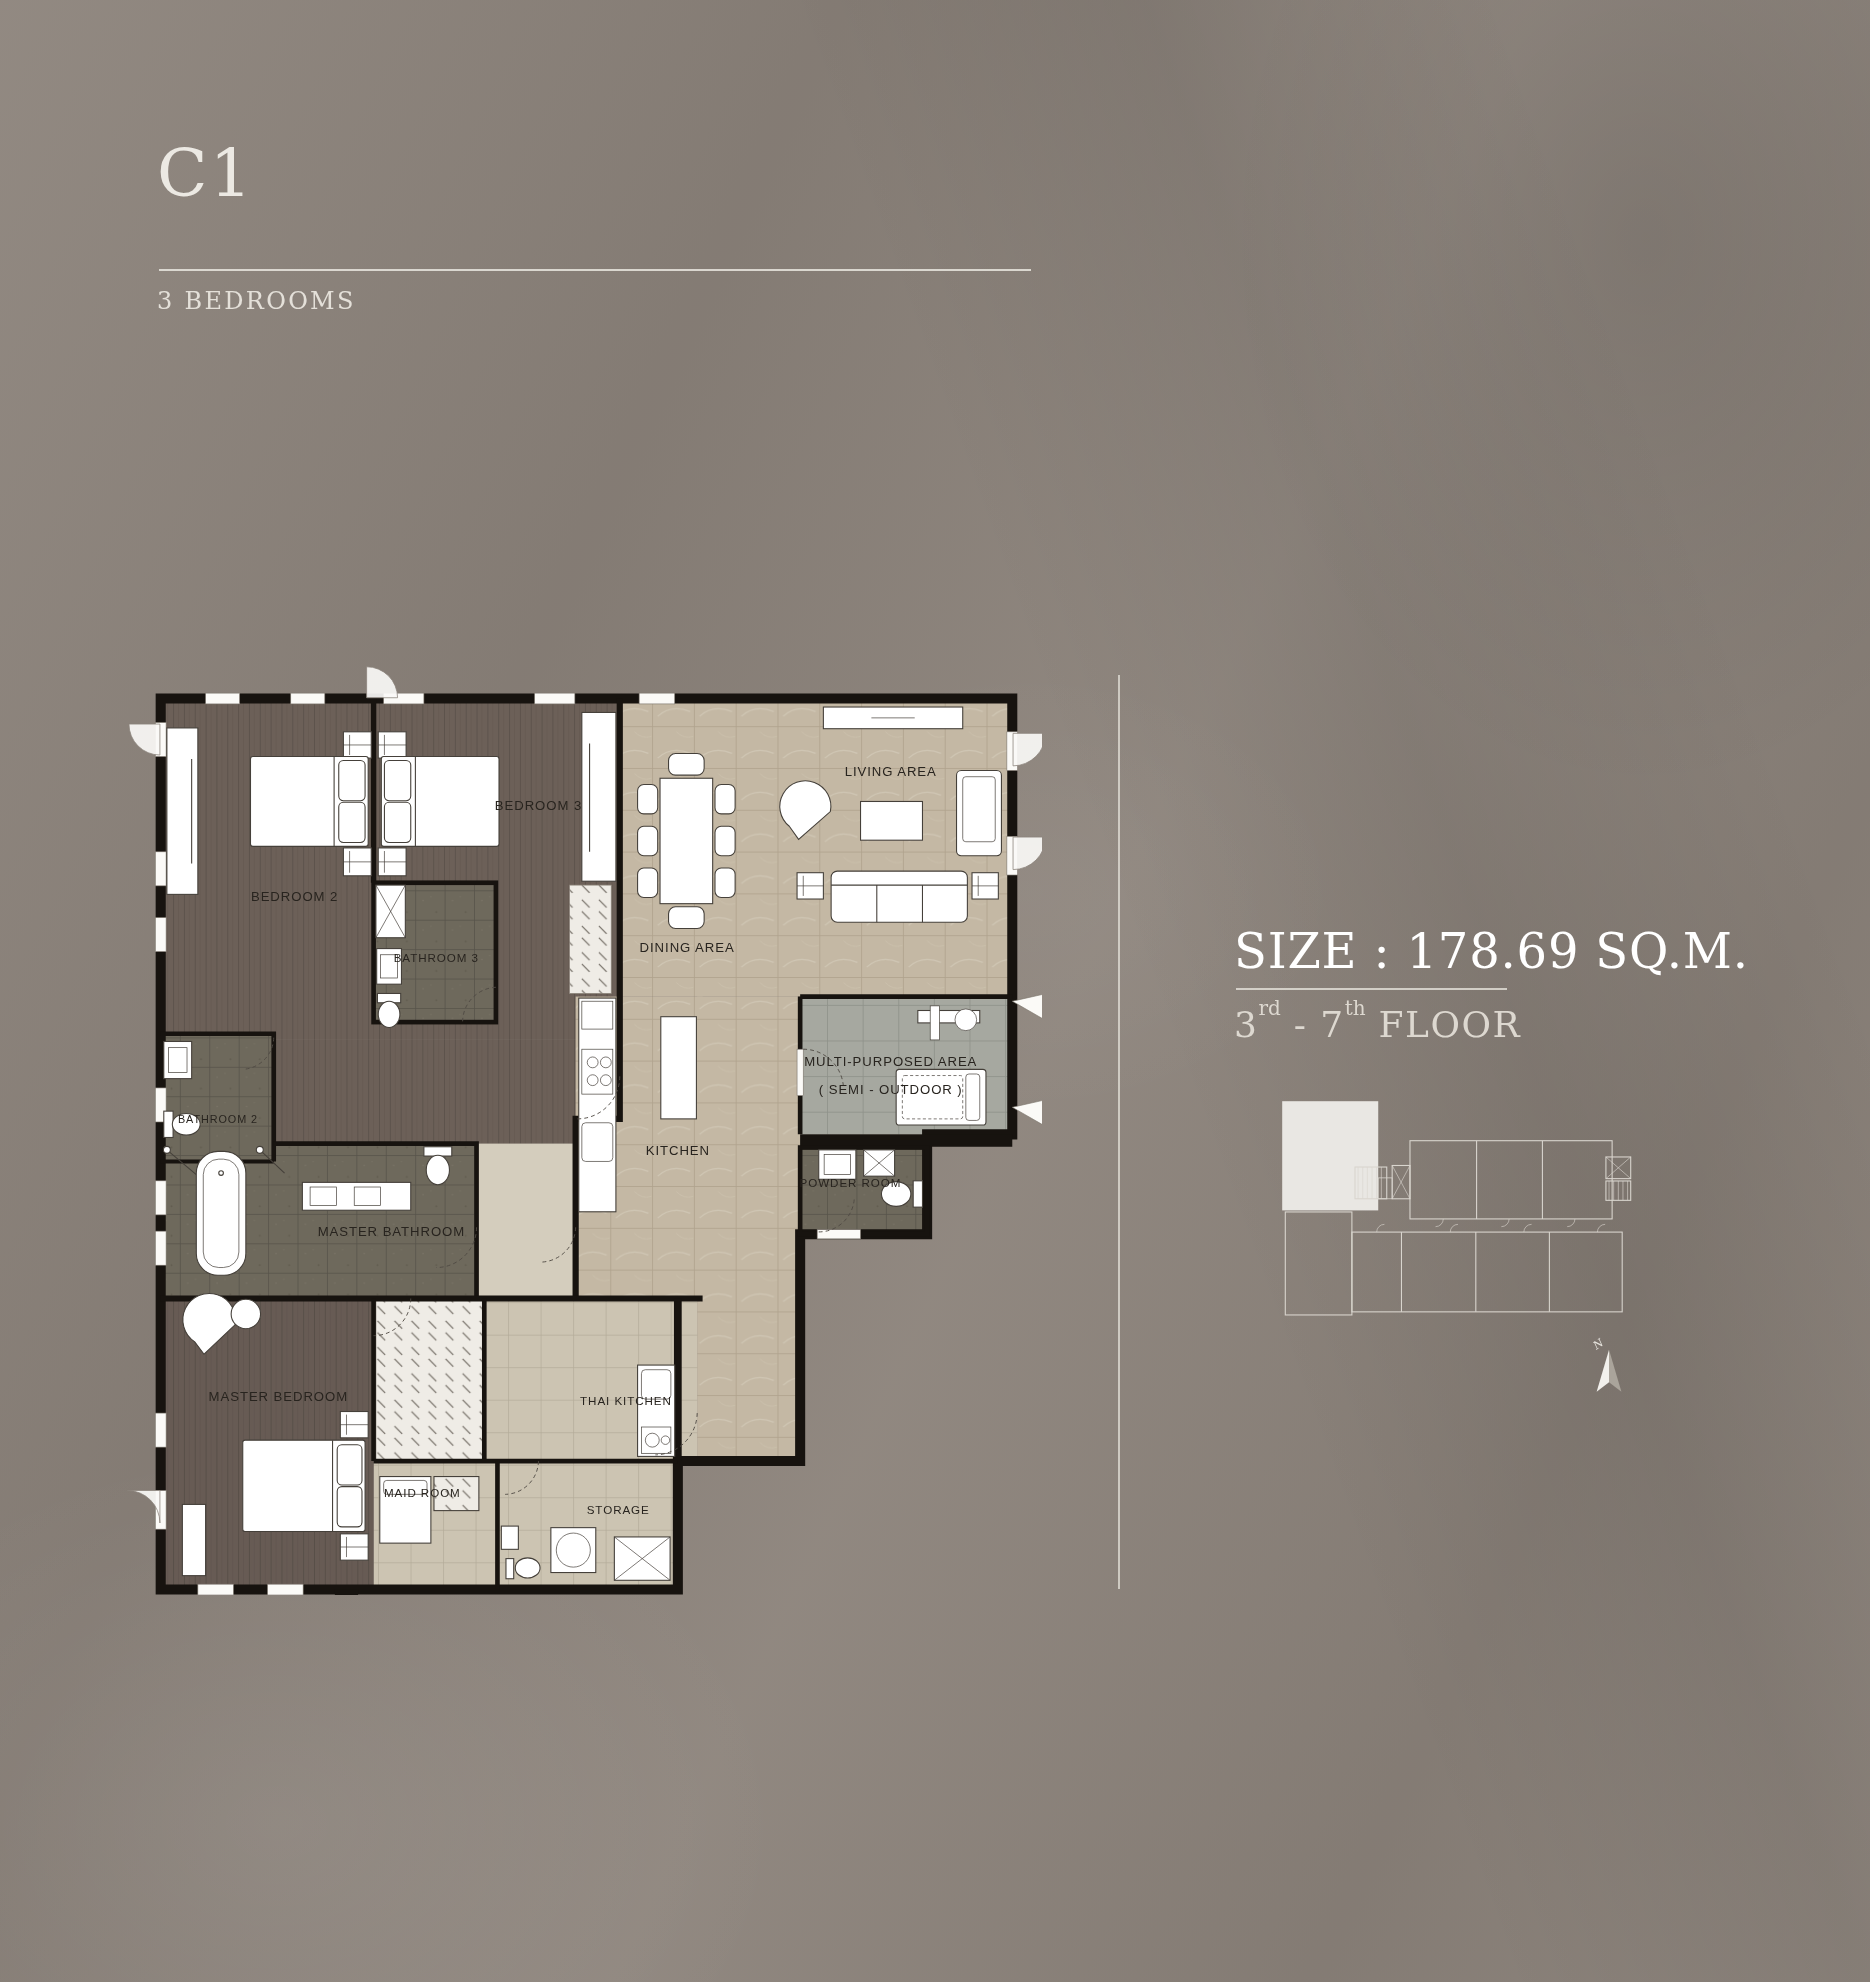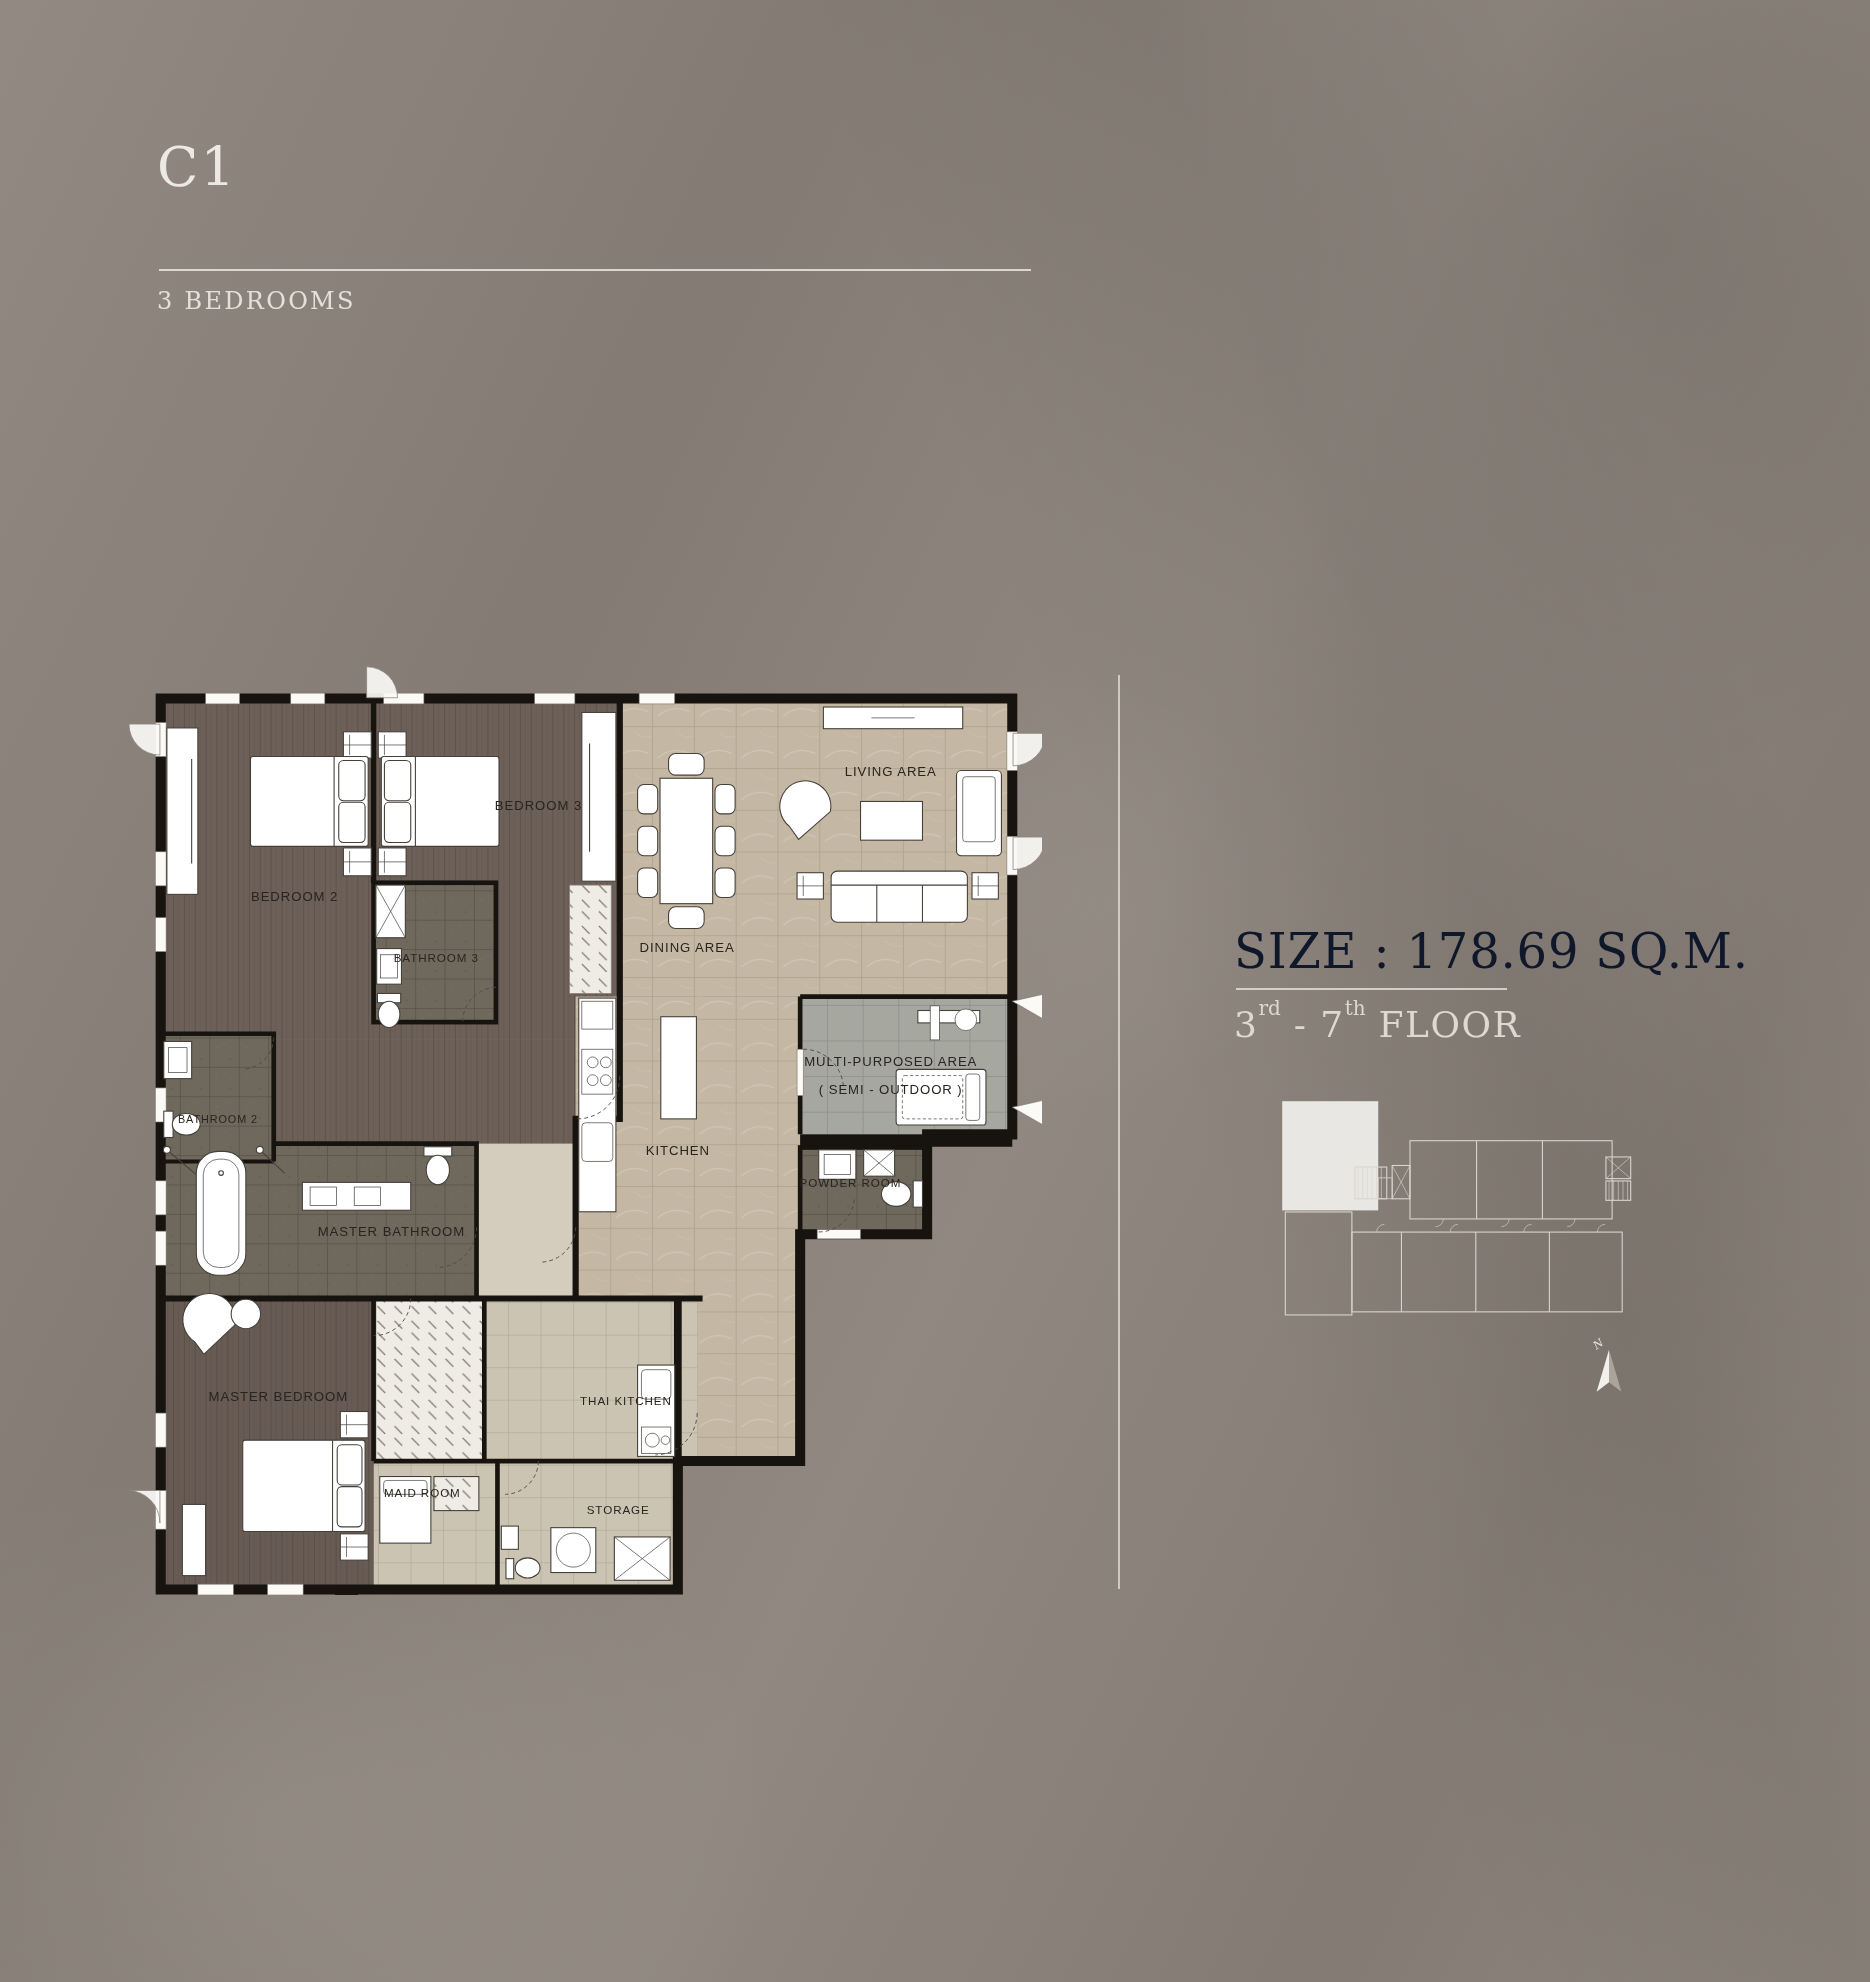--- a/index.html
+++ b/index.html
@@ -12,41 +12,41 @@
   .fold{position:absolute;inset:0;pointer-events:none;}
   .fold1{background:linear-gradient(115deg, rgba(255,255,255,0.05) 0%, rgba(0,0,0,0.06) 30%, rgba(255,255,255,0.04) 55%, rgba(0,0,0,0.06) 80%, rgba(255,255,255,0.03) 100%);}
   .fold2{background:radial-gradient(ellipse 697px 929px at 88% 12%, rgba(0,0,0,0.10), transparent 60%);}
   .fold3{background:radial-gradient(ellipse 929px 697px at 15% 92%, rgba(255,255,255,0.07), transparent 55%);}
   .fold4{background:linear-gradient(70deg, transparent 58%, rgba(0,0,0,0.07) 72%, transparent 86%);}
   .fold5{background:radial-gradient(ellipse 542px 387px at 55% 45%, rgba(255,255,255,0.04), transparent 60%);}
 
   .title{
     position:absolute;left:157px;top:141px;
     font-family:"DejaVu Serif","Liberation Serif",serif;
-    font-size:54px;line-height:1;color:#ece9e3;letter-spacing:2.3px;
+    font-size:66px;line-height:1;color:#ece9e3;letter-spacing:2.3px;
   }
   .title-rule{
     position:absolute;left:159px;top:269px;width:872px;height:1.5px;
     background:rgba(233,230,223,0.85);
   }
   .subtitle{
     position:absolute;left:157px;top:287px;
     font-family:"DejaVu Serif","Liberation Serif",serif;
     font-size:24px;color:#e4e0d9;letter-spacing:2.3px;
   }
 
   .divider-v{
     position:absolute;left:1118px;top:675px;width:1.5px;height:914px;
     background:rgba(228,225,218,0.75);
   }
 
   .size-text{
     position:absolute;left:1234px;top:923px;
     font-family:"DejaVu Serif","Liberation Serif",serif;
-    font-size:48px;color:#0f172a;letter-spacing:0.8px;white-space:nowrap;
+    font-size:48px;color:#ffffff;letter-spacing:0.8px;white-space:nowrap;
   }
   .size-rule{
     position:absolute;left:1236px;top:988px;width:271px;height:1.5px;
     background:rgba(230,227,220,0.8);
   }
   .floor-text{
     position:absolute;left:1234px;top:1004px;
     font-family:"DejaVu Serif","Liberation Serif",serif;
     font-size:36px;color:#ddd8d0;letter-spacing:1.5px;white-space:nowrap;
   }

